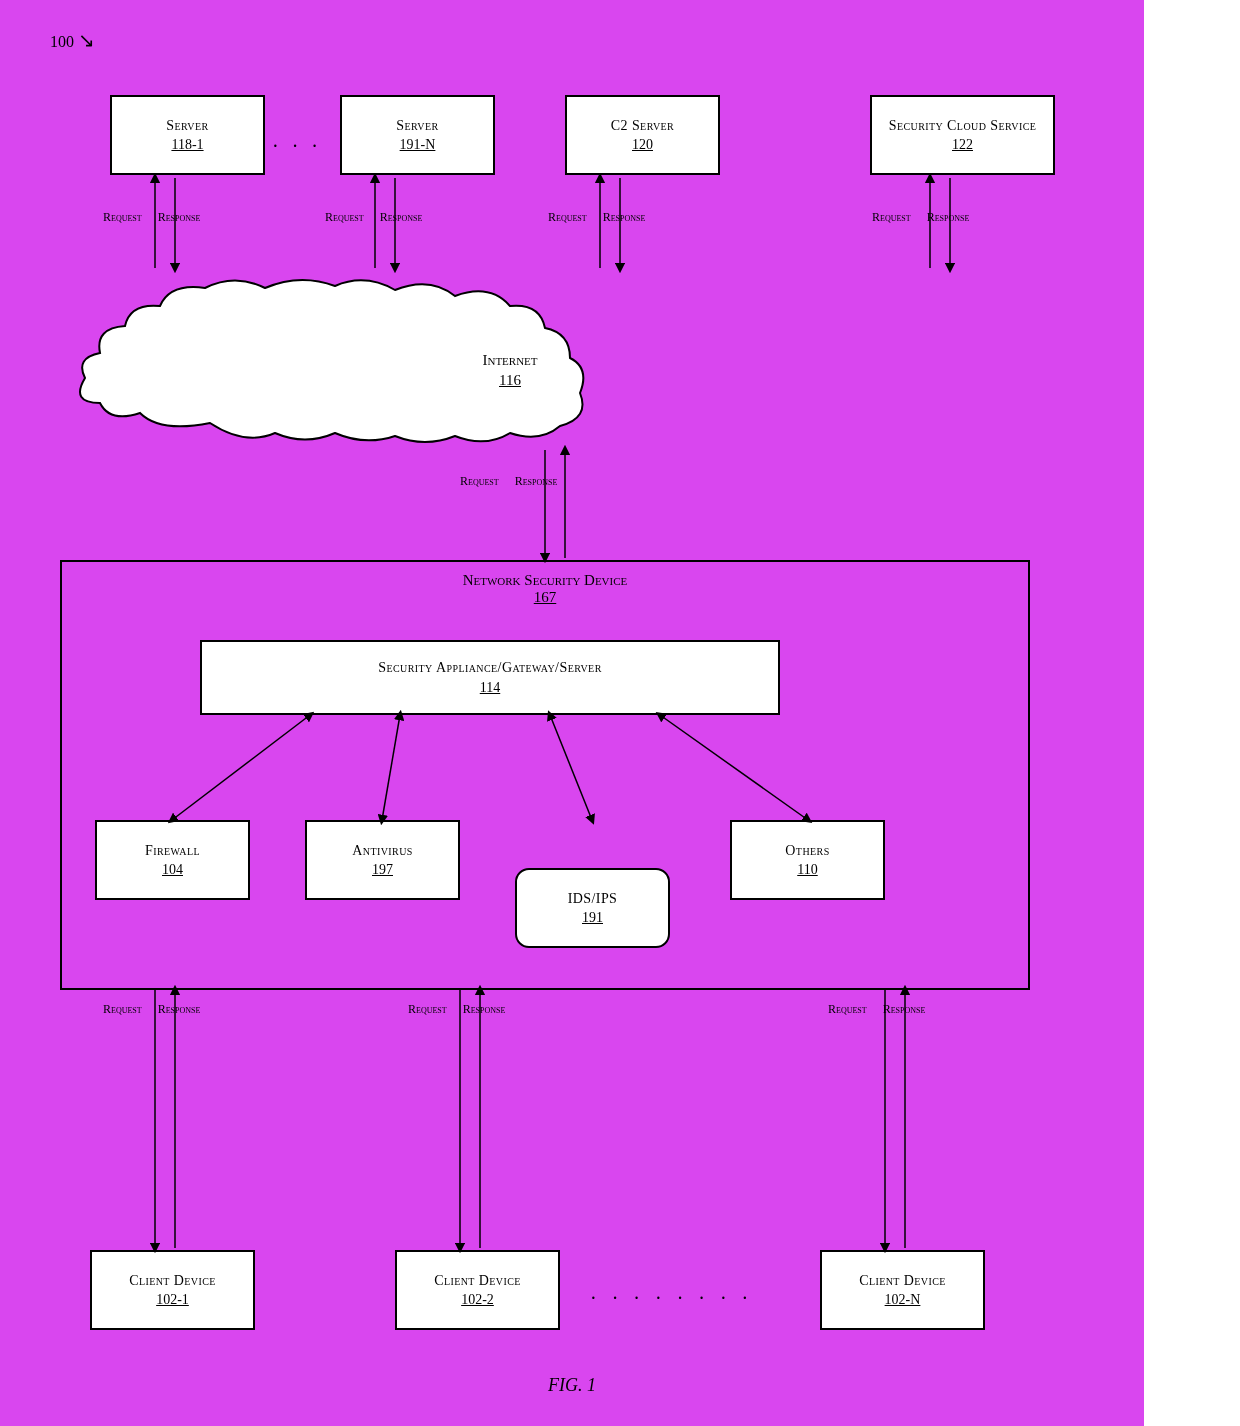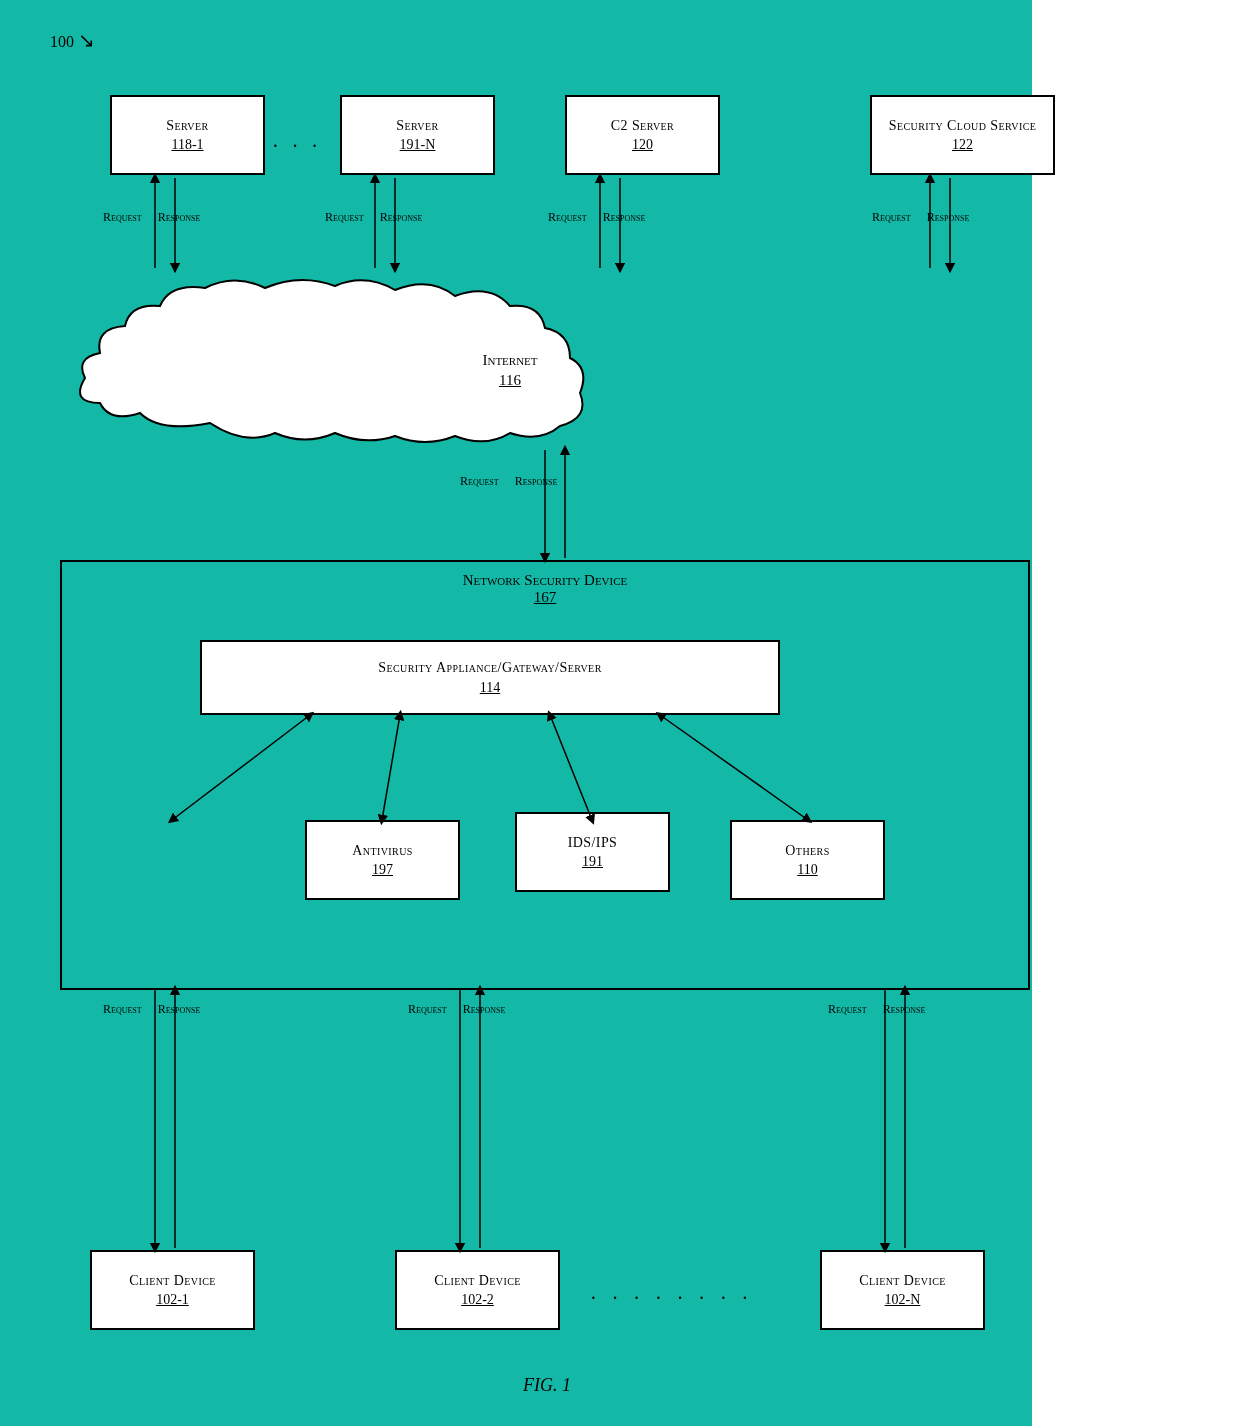--- a/index.html
+++ b/index.html
@@ -6,25 +6,24 @@
     body {
       background: #ffffff;
       font-family: 'Times New Roman', Times, serif;
       width: 1240px;
       min-height: 1426px;
       position: relative;
       overflow-x: hidden;
     }
 
     .diagram-container {
-      width: 1032px;
+      width: 1144px;
       min-height: 1426px;
       position: relative;
-      background: #14b8a6;
-      padding-left: 31px;
+      background: #d946ef;
     }
 
     
     .fig-label {
       text-align: center;
       font-size: 18px;
       font-style: italic;
       position: absolute;
       bottom: 30px;
       width: 100%;
@@ -140,22 +139,22 @@
     
     .box-fw {
       left: 95px; top: 820px;
       width: 155px; height: 80px;
     }
     .box-av {
       left: 305px; top: 820px;
       width: 155px; height: 80px;
     }
     .box-ids {
-      left: 515px; top: 812px;
-      width: 155px; height: 80px;
+      left: 515px; top: 868px;
+      width: 155px; height: 80px; border-radius: 14px;
     }
     .box-others {
       left: 730px; top: 820px;
       width: 155px; height: 80px;
     }
 
     
     .box-client1 {
       left: 90px; top: 1250px;
       width: 165px; height: 80px;
@@ -223,20 +222,24 @@
   <div class="box-nsd-title">
     <div class="t">Network Security Device</div>
     <div class="n">167</div>
   </div>
 
   <div class="box box-sags">
     <span class="box-title">Security Appliance/Gateway/Server</span>
     <span class="box-num">114</span>
   </div>
 
+  <div class="box box-fw">
+    <span class="box-title">Firewall</span>
+    <span class="box-num">104</span>
+  </div>
 
   <div class="box box-av">
     <span class="box-title">Antivirus</span>
     <span class="box-num">197</span>
   </div>
 
   <div class="box box-ids">
     <span class="box-title">IDS/IPS</span>
     <span class="box-num">191</span>
   </div>

